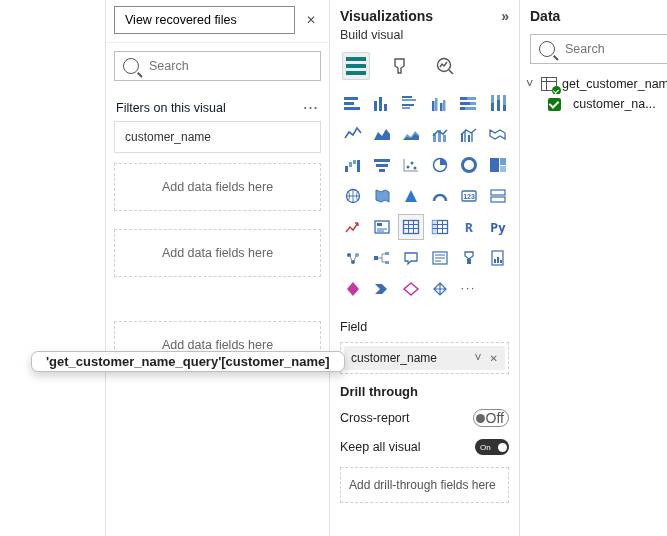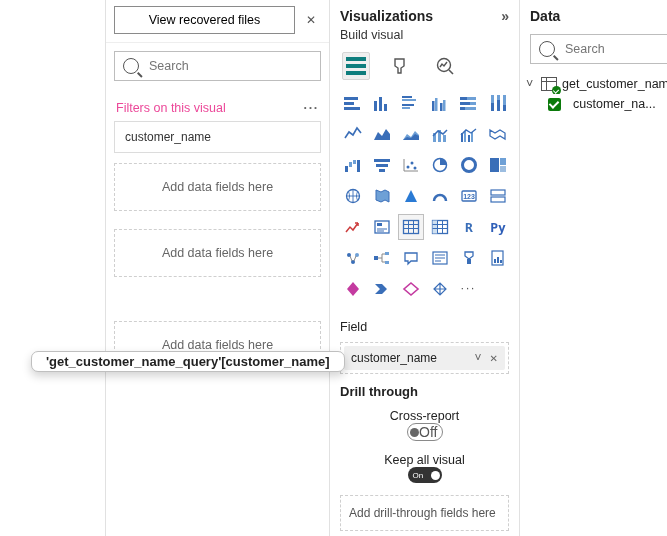--- a/index.html
+++ b/index.html
@@ -14,30 +14,30 @@
     --green:#107c10;
     --blue-icon:#3a6eb8;
   }
   html,body{margin:0;padding:0;height:100%;font-family:"Segoe UI",Arial,sans-serif;font-size:12.5px;color:var(--text);background:#fff;}
   .app{display:flex;width:667px;height:536px;overflow:hidden;border:0;}
   .canvas{flex:0 0 105px;background:#fff;border-right:1px solid var(--border);}
 
   
   .filters{flex:0 0 200px;display:flex;flex-direction:column;background:#fff;border-right:1px solid var(--border);position:relative;overflow:visible;}
   .filters-top{display:flex;align-items:center;gap:6px;padding:6px 8px 8px 8px;border-bottom:1px solid #eee;}
-  .btn-outline{flex:1;border:1px solid #8a8a8a;background:#fff;padding:6px 10px;font-size:12.5px;text-align:center;cursor:pointer;}
+  .btn-outline{flex:1;border:1px solid #8a8a8a;background:#fff;padding:6px 10px;font-size:12.5px;text-align:left;cursor:pointer;}
   .iconbtn{width:20px;height:20px;display:flex;align-items:center;justify-content:center;color:#555;cursor:pointer;}
   .xicon::before{content:"✕";font-size:12px;}
   .search{display:flex;align-items:center;gap:8px;border:1px solid #bdbdbd;padding:6px 8px;margin:8px;}
   .search input{border:0;outline:0;flex:1;font-size:12.5px;background:transparent;}
   .mag{width:14px;height:14px;border:1.5px solid #555;border-radius:50%;position:relative;}
   .mag::after{content:"";position:absolute;width:6px;height:1.5px;background:#555;right:-5px;bottom:-2px;transform:rotate(45deg);}
 
   .fsection{padding:4px 8px 0 8px;}
-  .fsection-hd{display:flex;align-items:flex-end;justify-content:space-between;padding:8px 2px 6px;font-size:12.5px;color:#ec4899;}
+  .fsection-hd{display:flex;align-items:flex-end;justify-content:space-between;padding:8px 2px 6px;font-size:12.5px;color:#0f172a;}
   .dots::before{content:"···";letter-spacing:1px;color:#666;font-weight:600;}
   .fcard{border:1px solid #dcdcdc;padding:8px 10px;margin-bottom:10px;background:#fff;font-size:12px;}
   .fcard .l1{color:#333;}
   .fcard .l2{color:#555;margin-top:2px;}
   .dropzone{border:1px dashed #cfcfcf;color:#666;text-align:center;padding:16px 6px;margin-bottom:14px;font-size:12.5px;background:#fff;}
 
   
   .tooltip{position:absolute;left:-75px;top:351px;background:#fff;border:1px solid #bfbfbf;border-radius:7px;box-shadow:0 4px 10px rgba(0,0,0,.18);padding:2px 14px;font-size:13px;font-weight:600;white-space:nowrap;z-index:10;}
 
   
@@ -59,21 +59,21 @@
   .more::before{content:"···";letter-spacing:1px;}
 
   .lbl{padding:10px 10px 4px;font-size:12.5px;}
   .field-well{margin:4px 10px 0;border:1px dashed #cfcfcf;padding:3px;}
   .chip{display:flex;align-items:center;justify-content:space-between;background:#efefef;border-radius:2px;padding:5px 7px;font-size:12px;}
   .chip .rt{display:flex;gap:8px;color:#666;}
   .chev::before{content:"˅";}
   .xsm::before{content:"✕";font-size:10px;}
 
   .drill{padding:10px 10px 4px;font-size:13px;font-weight:600;}
-  .row{display:flex;align-items:center;justify-content:space-between;padding:6px 10px;font-size:12.5px;flex-direction:column;}
+  .row{display:flex;align-items:center;justify-content:space-between;padding:6px 10px;font-size:12.5px;}
   .toggle{width:34px;height:16px;border-radius:9px;position:relative;display:inline-flex;align-items:center;}
   .toggle.off{border:1px solid #8a8a8a;background:#fff;}
   .toggle.off::before{content:"";width:9px;height:9px;border-radius:50%;background:#666;position:absolute;left:2px;}
   .toggle.off .t{position:absolute;right:4px;font-size:14px;color:#555;}
   .toggle.on{background:#333;border-radius:8px;}
   .toggle.on::before{content:"";width:9px;height:9px;border-radius:50%;background:#fff;position:absolute;right:2px;}
   .toggle.on .t{position:absolute;left:5px;font-size:8px;color:#fff;}
   .drill-drop{margin:6px 10px 10px;border:1px dashed #cfcfcf;padding:10px 8px;font-size:12px;color:#555;text-align:left;}
 
   

